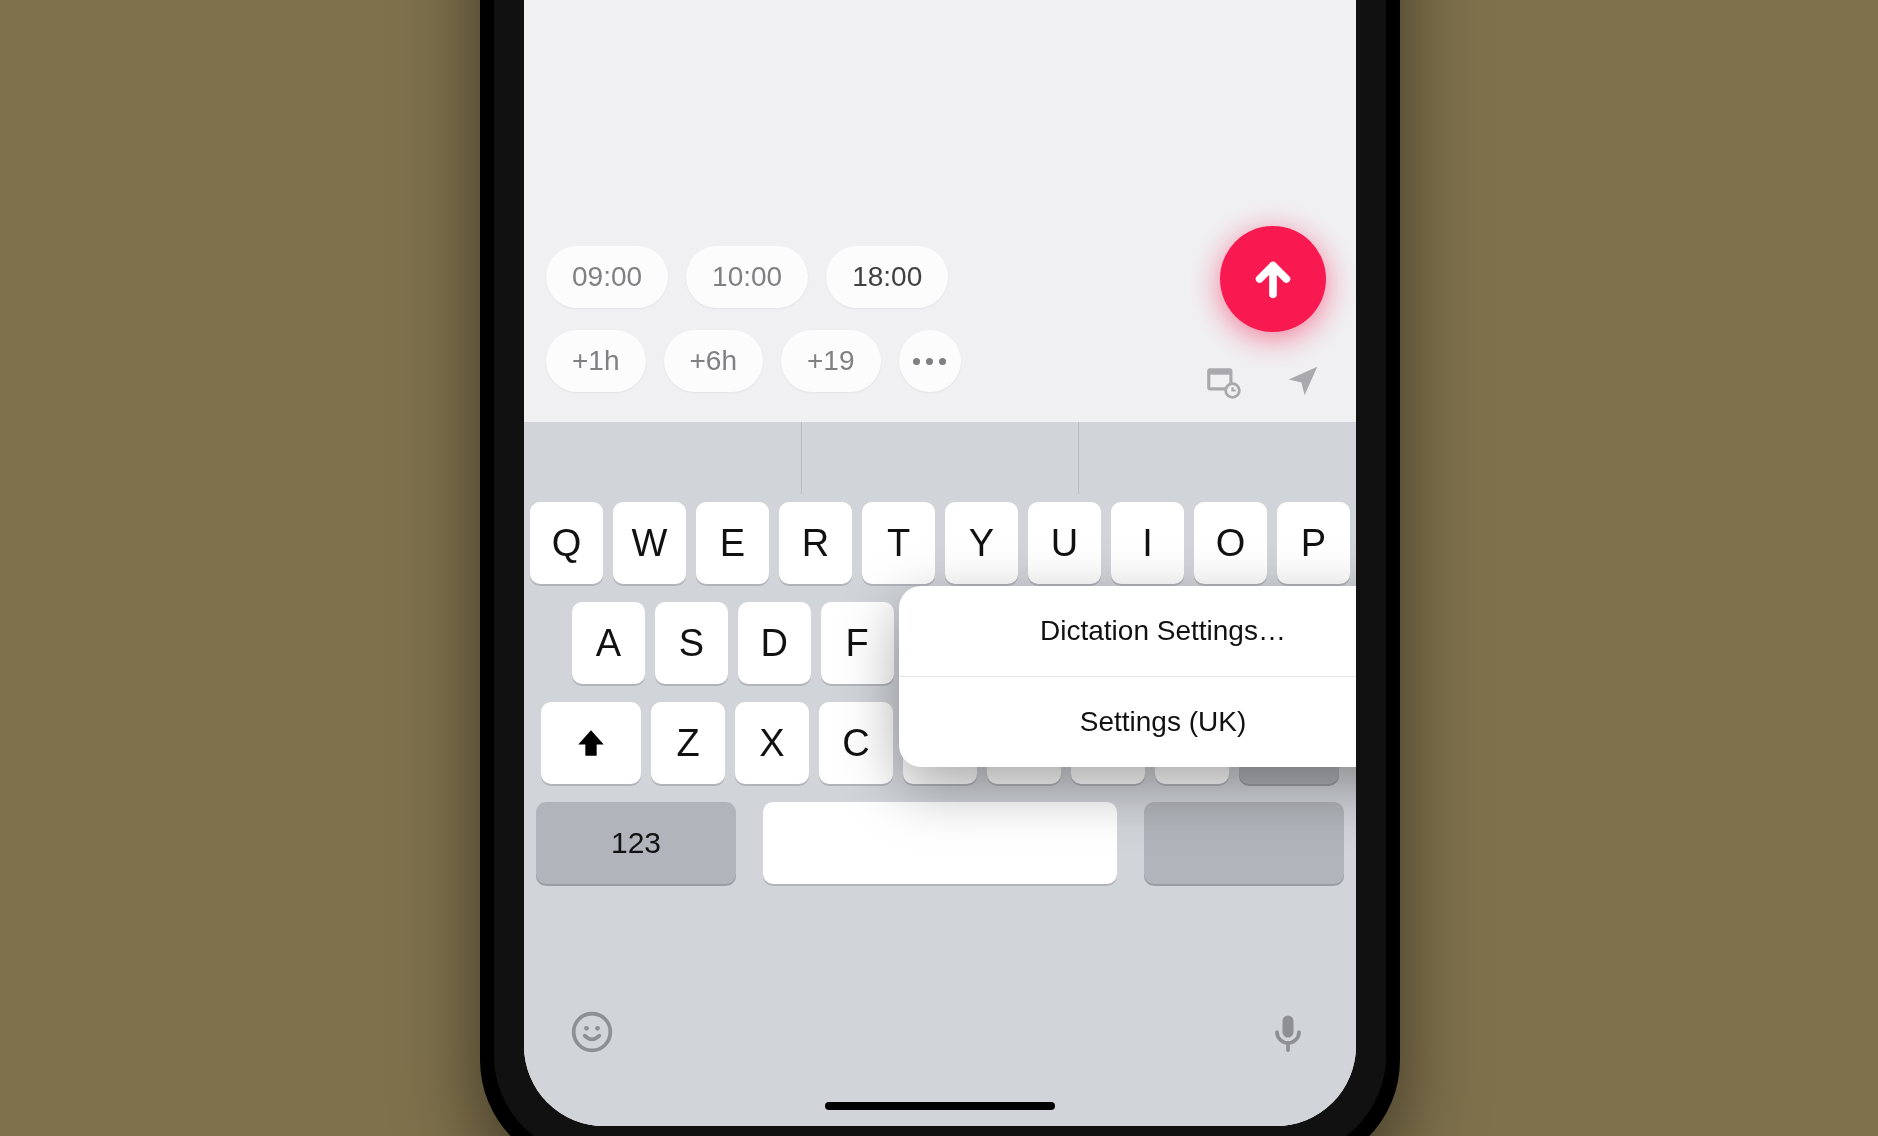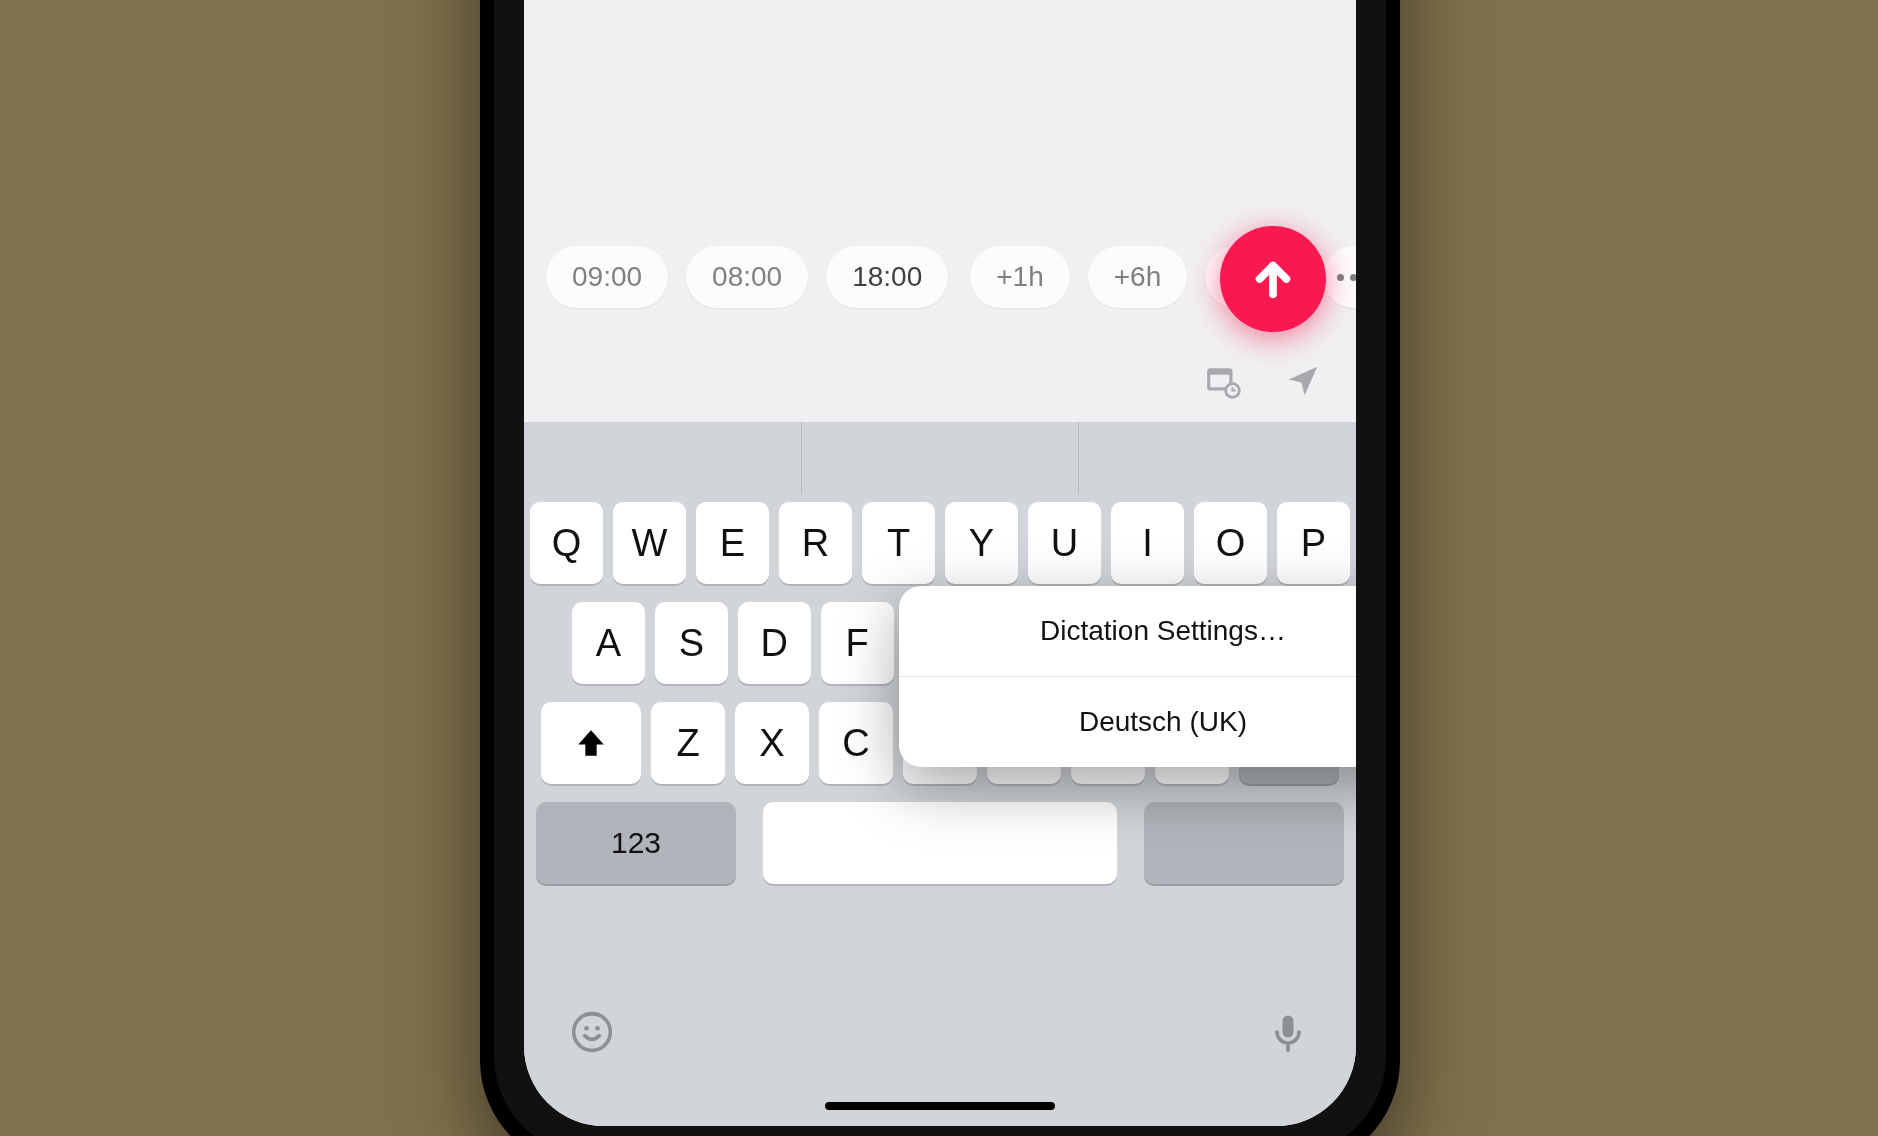--- a/index.html
+++ b/index.html
@@ -49,21 +49,21 @@
     right: 0;
     top: 0;
     height: 728px;           
     background: #f0f0f2;
   }
   .chips {
     position: absolute;
     left: 22px;
     top: 552px;
     display: flex;
-    flex-direction: row;
+    flex-direction: column;
     gap: 22px;
   }
   .chip-row { display: flex; gap: 18px; }
   .chip {
     height: 62px;
     padding: 0 26px;
     border-radius: 32px;
     background: #fcfcfd;
     color: #808083;
     display: flex;
@@ -237,21 +237,21 @@
 <body>
 
 <div class="phone">
   <div class="phone-inner">
     <div class="screen">
 
       <div class="app-top">
         <div class="chips">
           <div class="chip-row">
             <div class="chip">09:00</div>
-            <div class="chip">08:00</div>
+            <div class="chip">10:00</div>
             <div class="chip active">18:00</div>
           </div>
           <div class="chip-row">
             <div class="chip">+1h</div>
             <div class="chip">+6h</div>
             <div class="chip">+19</div>
             <div class="chip circle">
               <span class="dots">
                   <span></span>
                   <span></span>
@@ -349,18 +349,18 @@
             <rect x="9" y="3" width="6" height="12" rx="3"></rect>
             <path d="M6 12 A6 6 0 0 0 18 12 M12 18 V22" fill="none" stroke="#8d8f94" stroke-width="2" stroke-linecap="round"></path>
           </svg>
         </div>
 
         <div class="home-indicator"></div>
       </div>
 
       <div class="popover">
         <div class="item">Dictation Settings…</div>
-        <div class="item">Deutsch (UK)</div>
+        <div class="item">Settings (UK)</div>
       </div>
 
     </div>
   </div>
 </div>
 
 </body></html>

